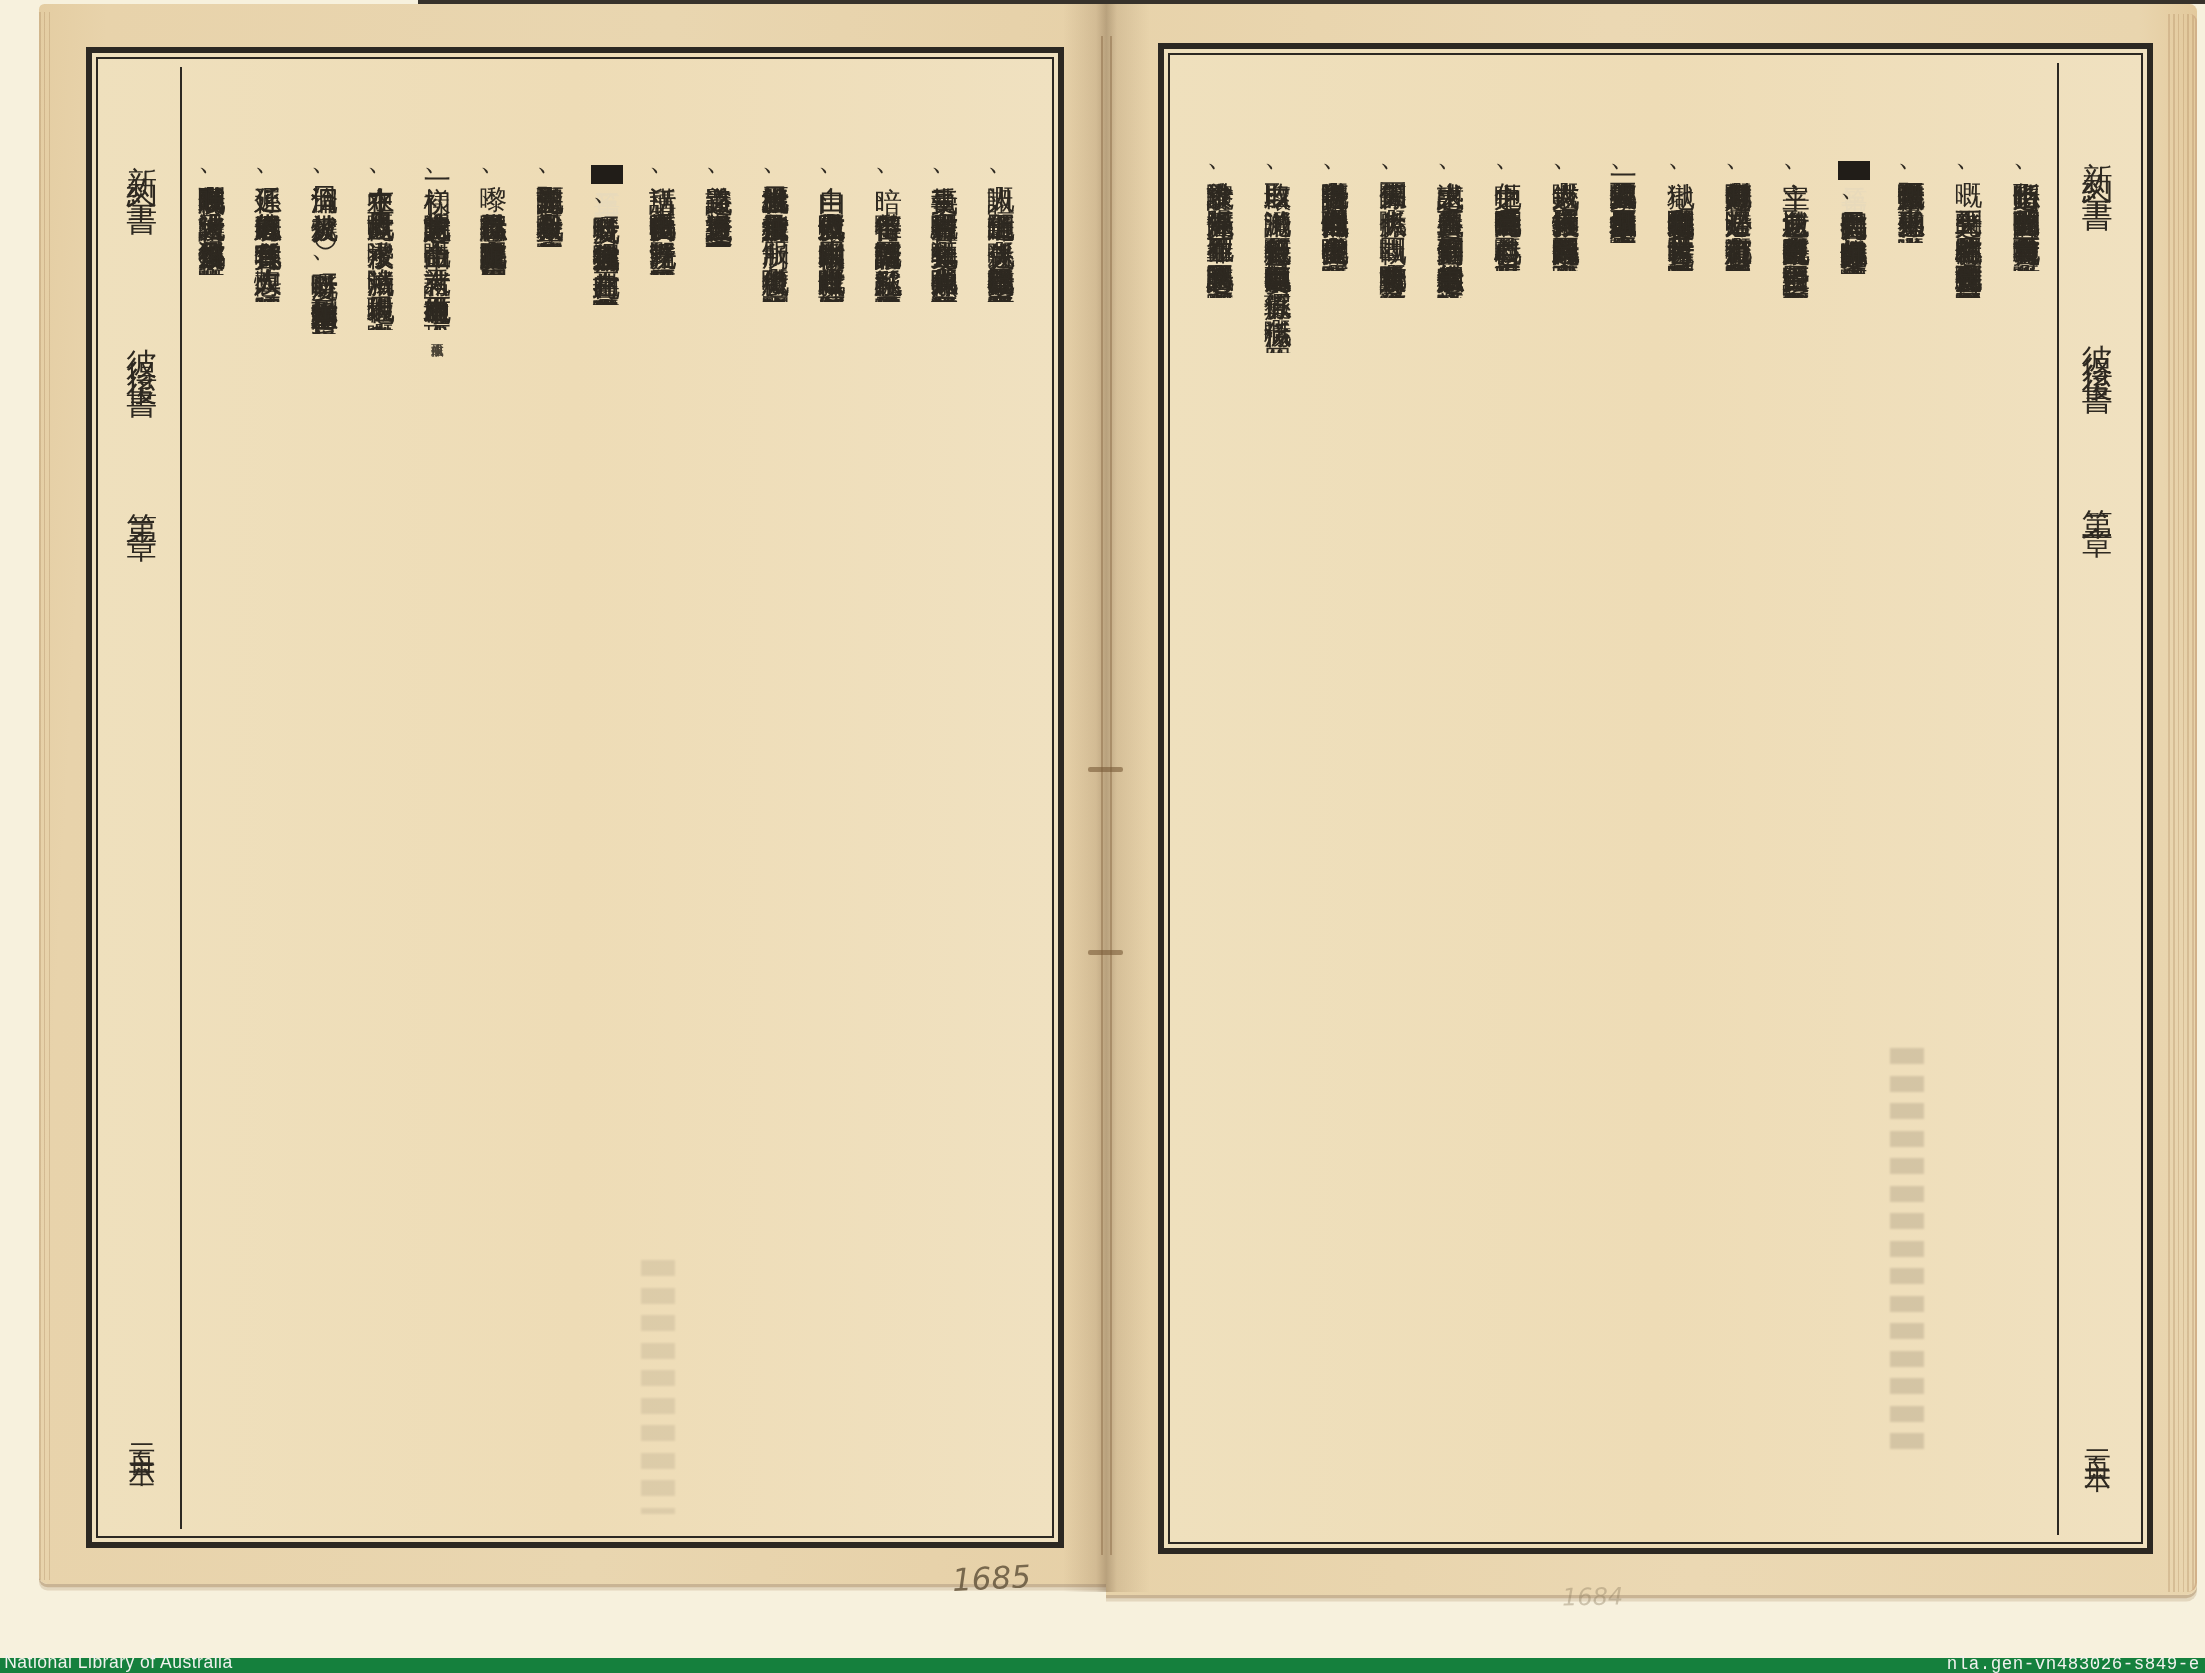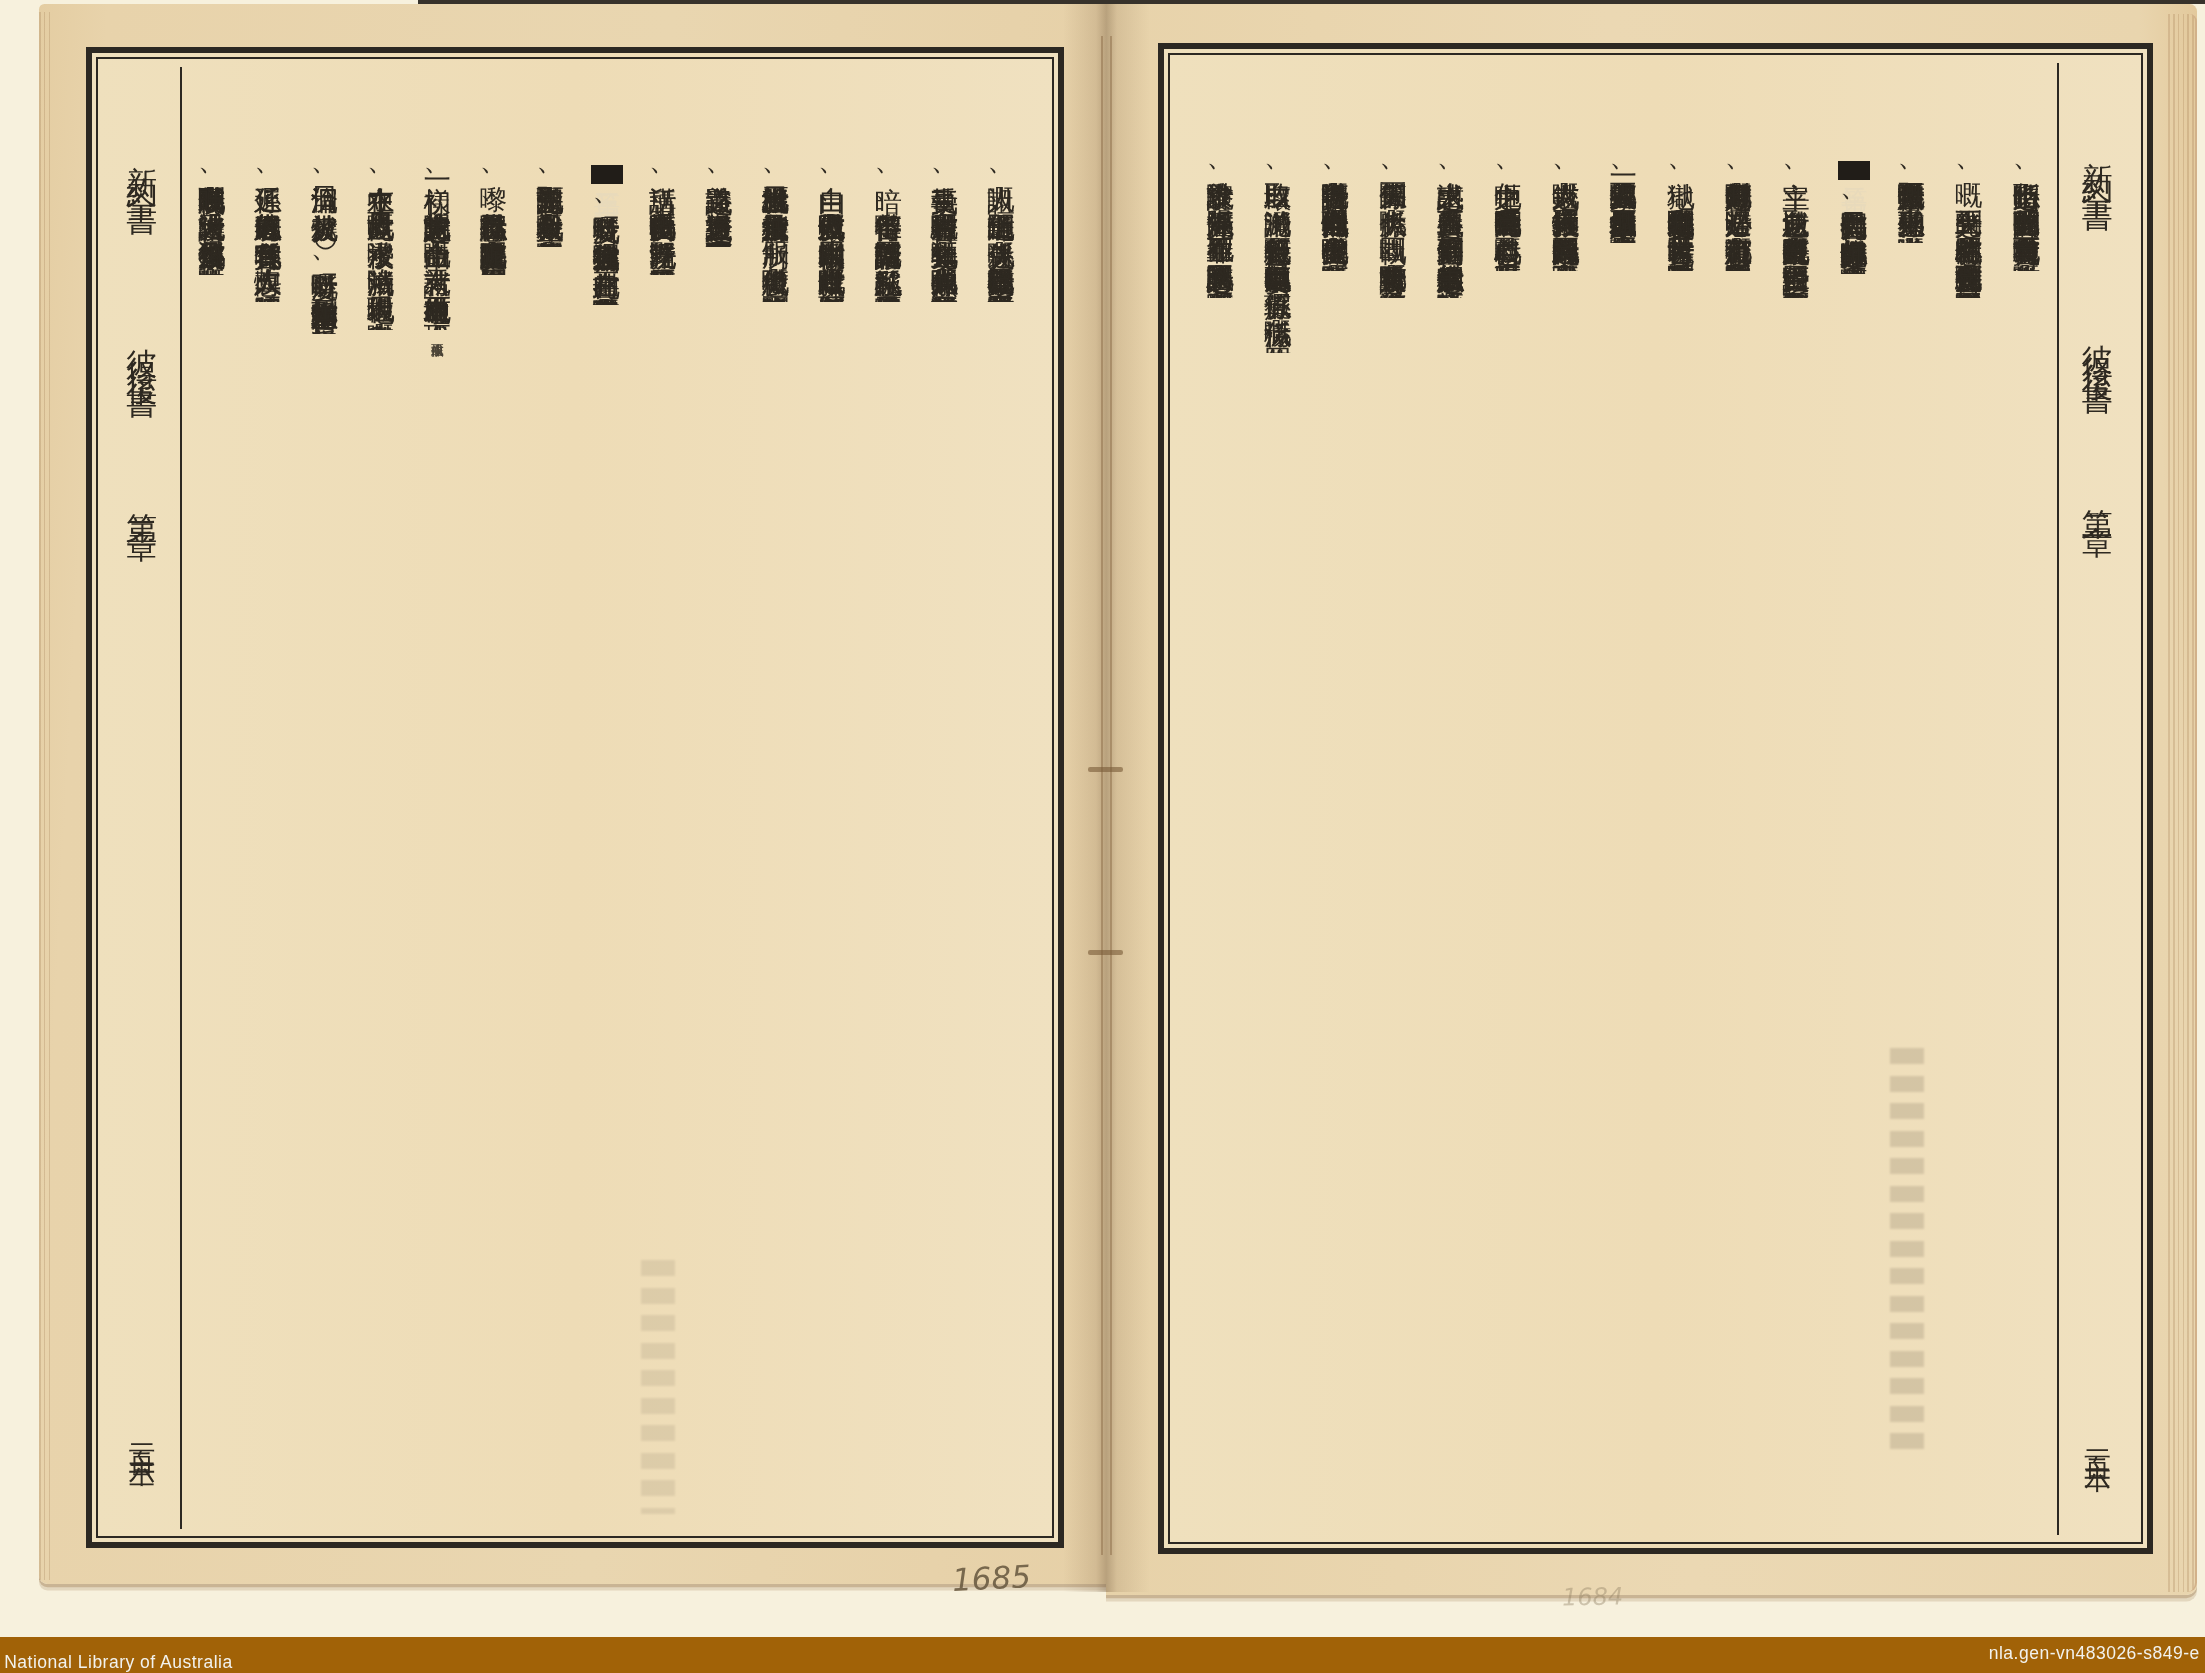--- a/index.html
+++ b/index.html
@@ -67,24 +67,24 @@
          background:repeating-linear-gradient(180deg,#6b5f4c 0 16px,rgba(0,0,0,0) 16px 27.5px);}
   .ghost1{left:1890px;top:1048px;height:402px;opacity:.20;}
   .ghost2{left:641px;top:1260px;height:254px;opacity:.13;}
 
   
   .pencil{position:absolute;font-family:"DejaVu Sans",sans-serif;font-style:italic;}
   .pencil-left{left:952px;top:1560px;font-size:31px;color:#6d5d44;opacity:.9;transform:rotate(-3deg);}
   .pencil-right{left:1562px;top:1583px;font-size:24px;color:#8b7b5f;opacity:.38;transform:rotate(-1deg);}
 
   
-  .footer{position:absolute;left:0;right:0;bottom:0;height:37px;background:#a16207;
+  .footer{position:absolute;left:0;right:0;bottom:0;height:16px;background:#15803d;
           font-family:"Liberation Sans",sans-serif;font-size:17.5px;color:#f2f2ee;}
   .footer .flabel{position:absolute;left:4.2px;bottom:1.1px;letter-spacing:0.5px;}
-  .footer .fid{position:absolute;right:5.3px;bottom:10px;letter-spacing:0.5px;}
+  .footer .fid{position:absolute;right:5.3px;bottom:0;letter-spacing:0.5px;font-family:Liberation Mono, monospace;}
 </style>
 </head>
 <body>
 
 <div class="scan">
   <div class="top-edge"></div>
 
   <div class="page page-right">
     <div class="frame">
       <div class="finner">

